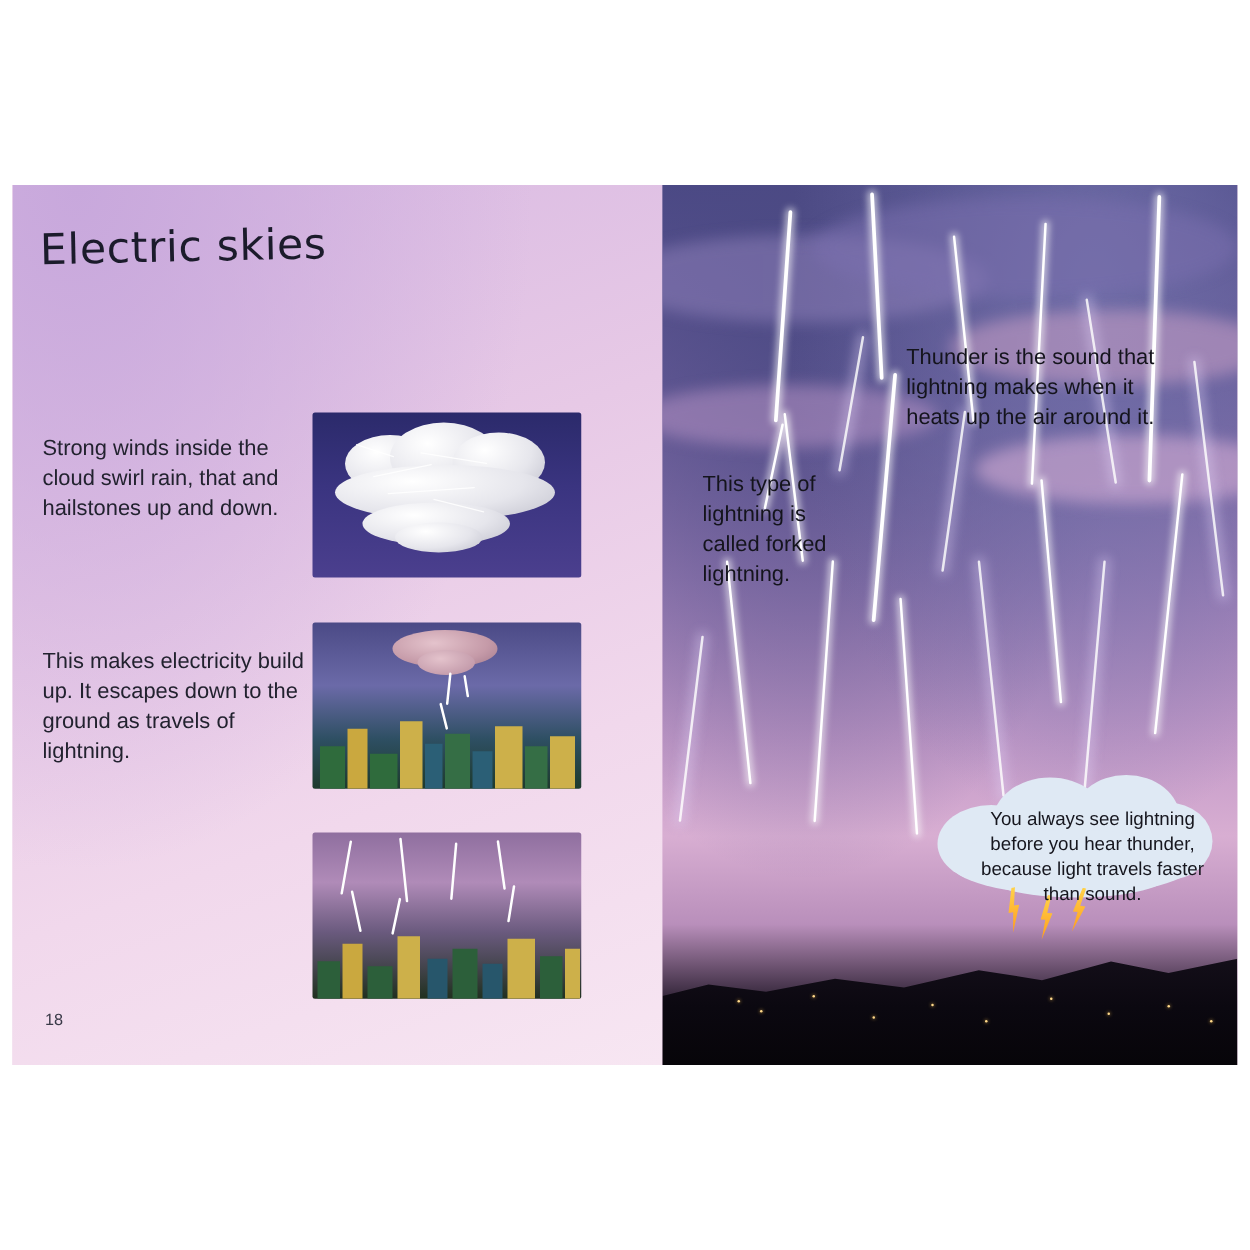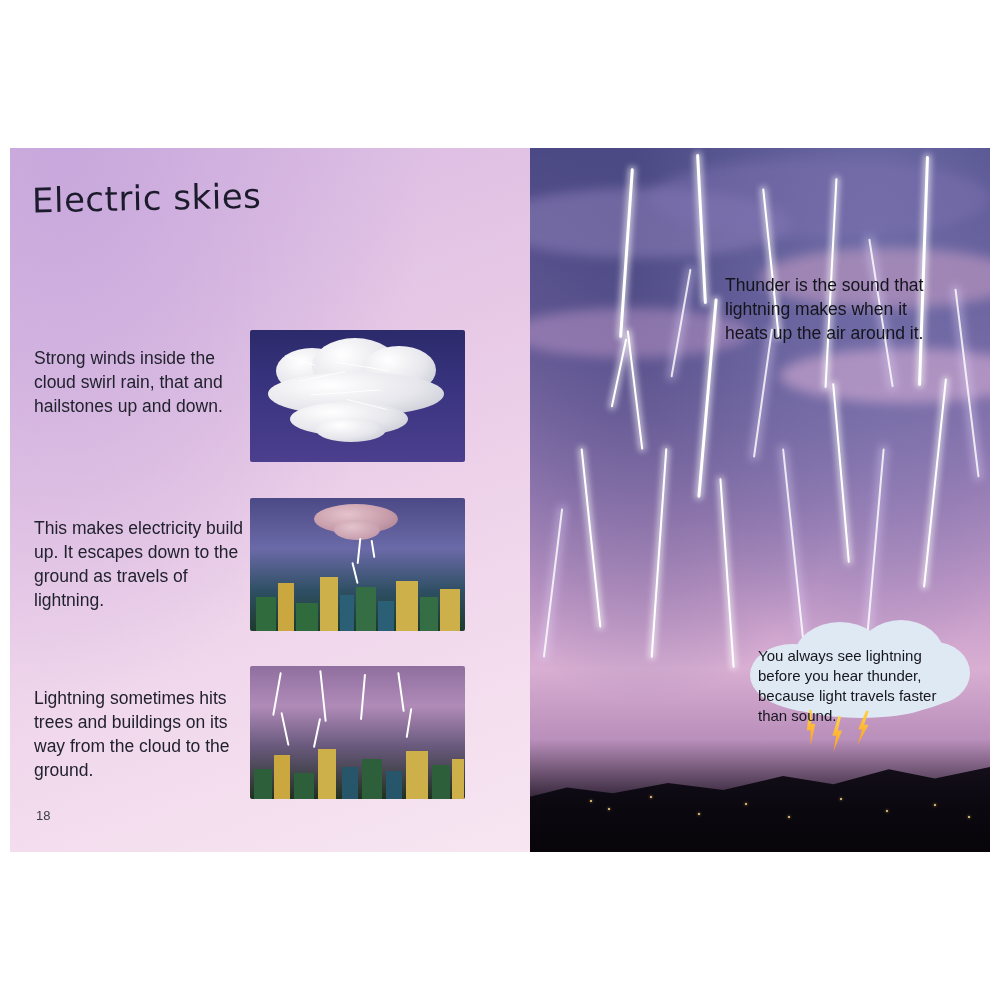--- a/index.html
+++ b/index.html
@@ -169,23 +169,24 @@
     width: 230px;
     height: 122px;
   }
   .cloud-callout .blob {
     position: absolute;
     background: #dfe9f4;
     border-radius: 50%;
   }
   .cloud-text {
     position: absolute;
-    left: 16px;
+    left: 32px;
     top: 28px;
     width: 200px;
+    text-align: center;
     font-size: 15px;
     line-height: 20px;
     color: #16161e;
     z-index: 5;
   }
   .cloudbolt {
     position: absolute;
     width: 0; height: 0;
     z-index: 4;
   }
@@ -206,21 +207,20 @@
   <div class="spread">
 
     <div class="left-page">
 
       <div class="page-title">
         <span>Electric skies</span>
       </div>
 
       <div class="para p-winds">Strong winds inside the cloud swirl rain, that and hailstones up and down.</div>
       <div class="para p-elec">This makes electricity build up. It escapes down to the ground as travels of lightning.</div>
-      <div class="para p-light">Lightning sometimes hits trees and buildings on its way from the cloud to the ground.</div>
 
       <div class="page-num">18</div>
 
       <div class="thumb thumb-cloud">
         <div class="cb-lobe" style="left:26px; top:18px; width:72px; height:46px;"></div>
         <div class="cb-lobe" style="left:62px; top:8px; width:86px; height:56px;"></div>
         <div class="cb-lobe" style="left:112px; top:16px; width:74px; height:48px;"></div>
         <div class="cb-lobe" style="left:18px; top:42px; width:176px; height:44px;"></div>
         <div class="cb-lobe" style="left:40px; top:72px; width:118px; height:34px;"></div>
         <div class="cb-lobe" style="left:66px; top:88px; width:70px; height:24px;"></div>
@@ -305,20 +305,21 @@
       <div class="citylight" style="left:120px; top:648px;"></div>
       <div class="citylight" style="left:168px; top:665px;"></div>
       <div class="citylight" style="left:215px; top:655px;"></div>
       <div class="citylight" style="left:258px; top:668px;"></div>
       <div class="citylight" style="left:310px; top:650px;"></div>
       <div class="citylight" style="left:356px; top:662px;"></div>
       <div class="citylight" style="left:404px; top:656px;"></div>
       <div class="citylight" style="left:438px; top:668px;"></div>
 
       <div class="photo-text t-thunder">Thunder is the sound that lightning makes when it heats up the air around it.</div>
+      <div class="photo-text t-forked">This type of lightning is called forked lightning.</div>
 
       <div class="cloud-callout">
         <div class="blob" style="left:8px;   top:26px; width:86px;  height:62px;"></div>
         <div class="blob" style="left:52px;  top:4px;  width:92px;  height:72px;"></div>
         <div class="blob" style="left:116px; top:2px;  width:86px;  height:70px;"></div>
         <div class="blob" style="left:156px; top:24px; width:72px;  height:62px;"></div>
         <div class="blob" style="left:18px;  top:46px; width:196px; height:52px;"></div>
         <div class="blob" style="left:44px;  top:62px; width:150px; height:38px;"></div>
         <div class="cloud-text">You always see lightning before you hear thunder, because light travels faster than sound.</div>
         <div class="cloudbolt">

